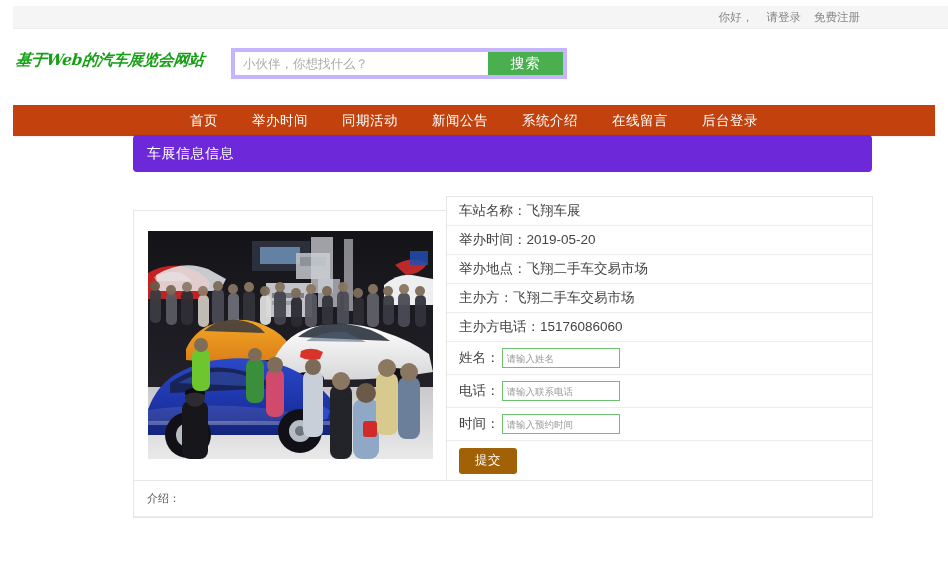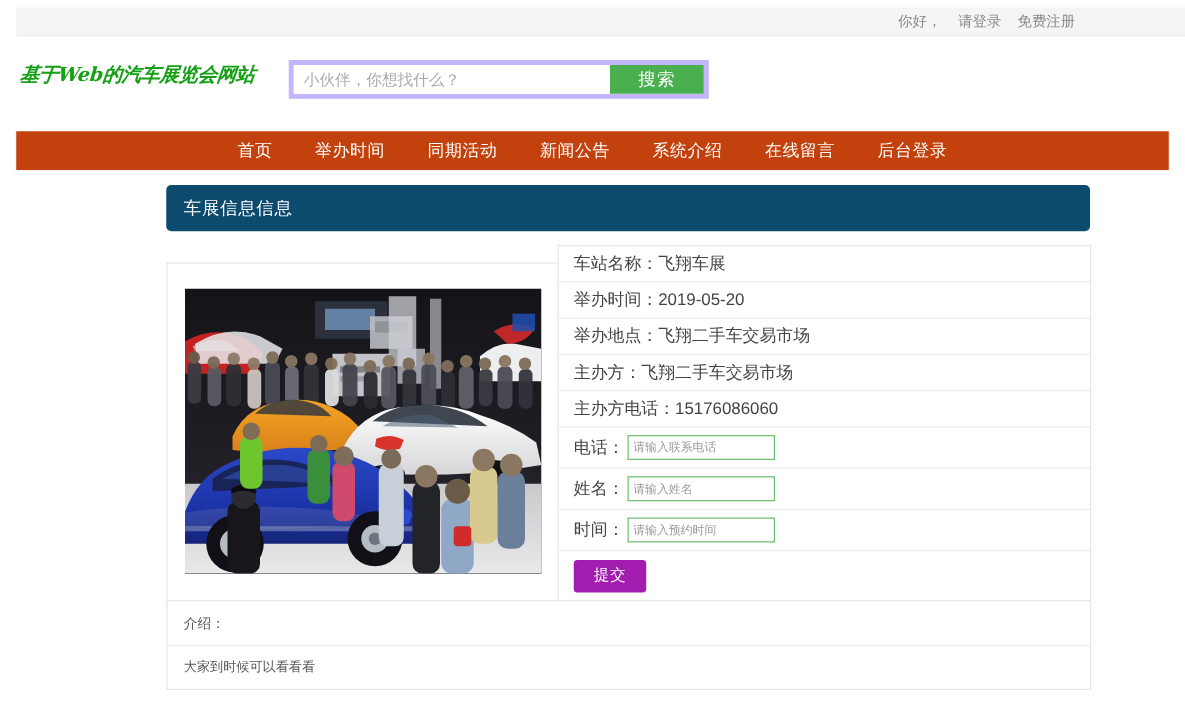--- a/index.html
+++ b/index.html
@@ -120,24 +120,24 @@
     text-decoration: none;
     cursor: pointer;
     letter-spacing: .5px;
     white-space: nowrap;
   }
 
   
   .banner {
     position: absolute;
     left: 133px;
-    top: 148px;
+    top: 135px;
     width: 739px;
     height: 37px;
-    background: #0c4a6e;
+    background: #6d28d9;
     border-radius: 4px;
     display: flex;
     align-items: center;
   }
   .banner-title {
     color: #ffffff;
     font-size: 14px;
     margin-left: 14px;
     letter-spacing: .5px;
   }
@@ -216,21 +216,21 @@
     background: #fff;
   }
   .form-input::placeholder { color: #9a9a9a; }
   .submit-line {
     height: 39px;
     display: flex;
     align-items: center;
     padding-left: 12px;
   }
   .submit-btn {
-    background: #a21caf;
+    background: #a16207;
     color: #ffffff;
     border: none;
     border-radius: 3px;
     width: 58px;
     height: 26px;
     font-size: 12.5px;
     font-family: "Liberation Sans", sans-serif;
     cursor: pointer;
     letter-spacing: .5px;
   }
@@ -440,36 +440,35 @@
     </div>
 
     <div class="info-cell">
       <div class="info-line">车站名称：飞翔车展</div>
       <div class="info-line">举办时间：2019-05-20</div>
       <div class="info-line">举办地点：飞翔二手车交易市场</div>
       <div class="info-line">主办方：飞翔二手车交易市场</div>
       <div class="info-line">主办方电话：15176086060</div>
 
       <div class="form-line">
+        <span class="form-label">姓名：</span>
+        <input class="form-input" type="text" placeholder="请输入姓名" style="">
+      </div>
+      <div class="form-line">
         <span class="form-label">电话：</span>
         <input class="form-input" type="text" placeholder="请输入联系电话" style="">
-      </div>
-      <div class="form-line">
-        <span class="form-label">姓名：</span>
-        <input class="form-input" type="text" placeholder="请输入姓名" style="">
       </div>
       <div class="form-line">
         <span class="form-label">时间：</span>
         <input class="form-input" type="text" placeholder="请输入预约时间" style="">
       </div>
 
       <div class="submit-line">
         <button class="submit-btn">提交</button>
       </div>
     </div>
   </div>
 
   <div class="intro-box">
     <div class="intro-title">介绍：</div>
-    <div class="intro-body">大家到时候可以看看看</div>
   </div>
 
 </div>
 
 </body></html>

